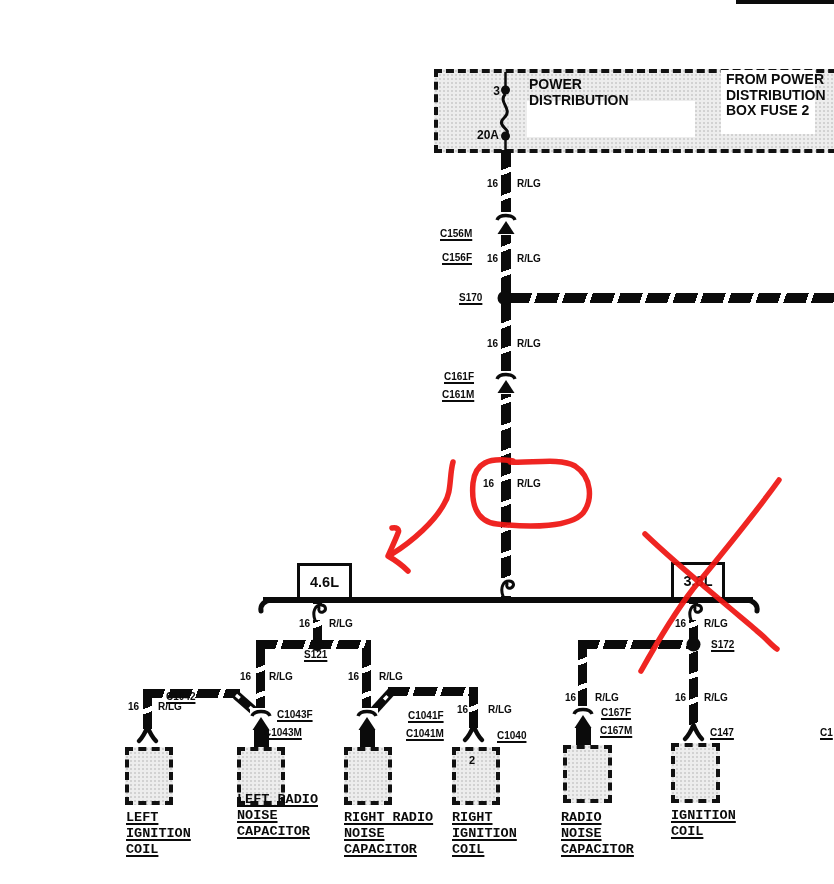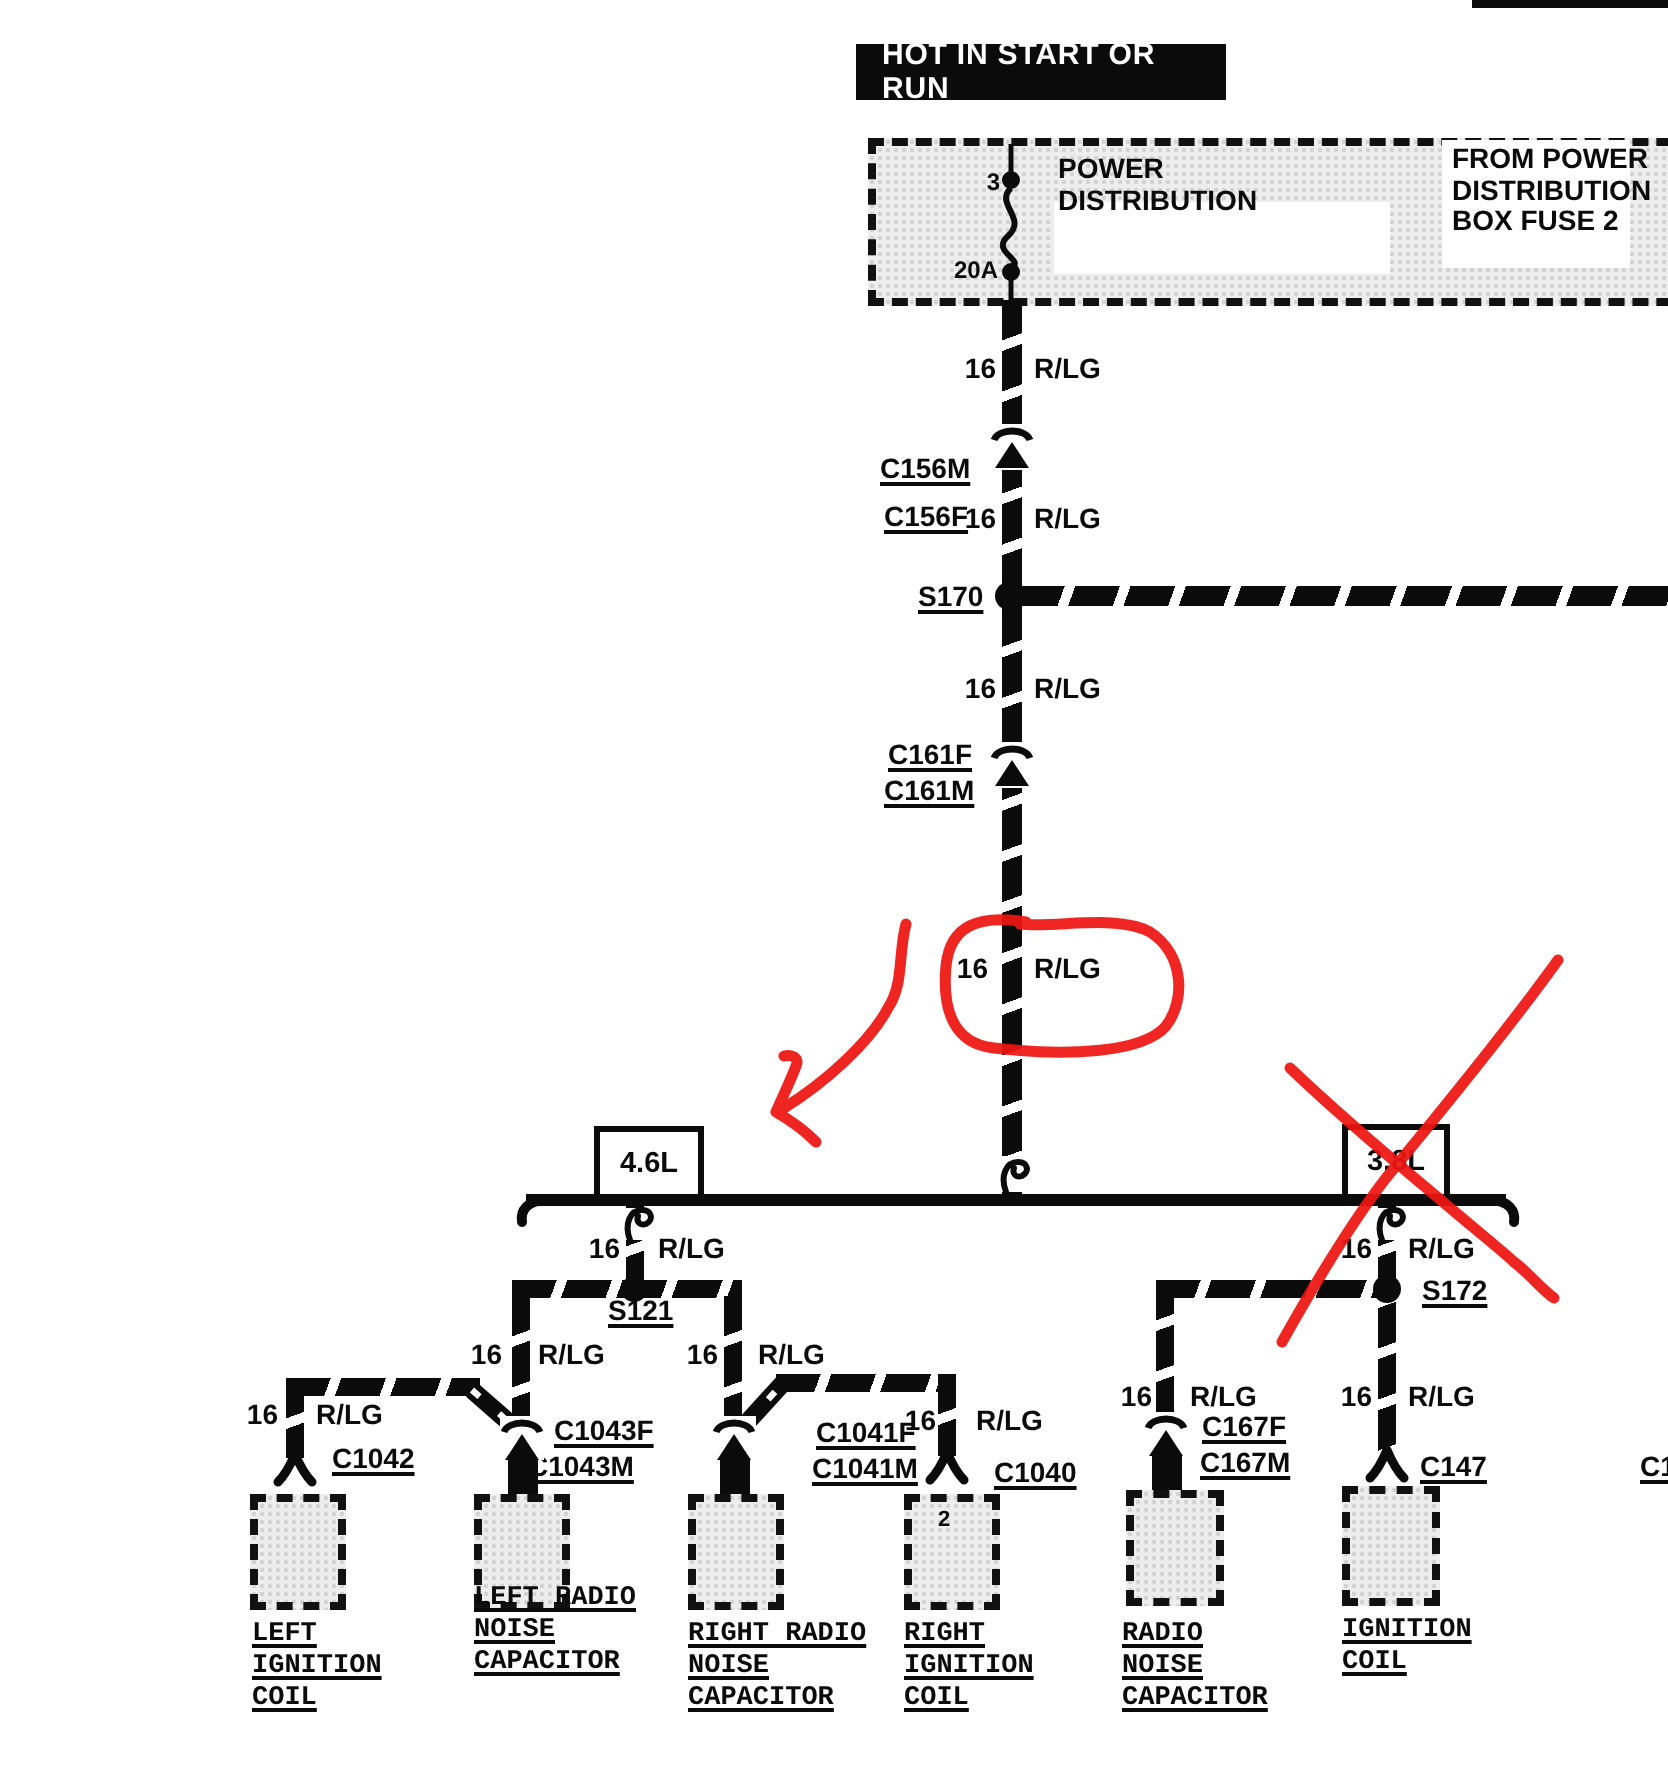--- a/index.html
+++ b/index.html
@@ -1,21 +1,21 @@
 <!DOCTYPE html>
 <html><head>
 <meta charset="utf-8">
 <style>
   html,body{margin:0;padding:0;background:#fff;}
   .canvas{
     position:relative;width:834px;height:884px;overflow:hidden;background:#fff;
     font-family:"Liberation Sans","DejaVu Sans",sans-serif;font-weight:bold;color:#0b0b0b;
   }
   
-  .t{position:absolute;font-size:14px;line-height:14px;white-space:nowrap;}
+  .t{position:absolute;font-size:10px;line-height:14px;white-space:nowrap;}
   .small{font-size:14px;line-height:15.5px;}
   .tr{text-align:right;width:30px;}
   .u{text-decoration:underline;text-decoration-thickness:2px;text-underline-offset:2px;}
   
   .wv{position:absolute;width:10px;
       background:repeating-linear-gradient(160deg,#0b0b0b 0 19px,#ffffff 19px 24px);}
   .wv.n9{width:9px;}
   .wh{position:absolute;height:10px;
       background:repeating-linear-gradient(110deg,#0b0b0b 0 21px,#ffffff 21px 26px);}
   .wh.n9{height:9px;}
@@ -34,23 +34,20 @@
   .complabel{position:absolute;font-size:13.5px;line-height:16px;}
   .complabel div{text-decoration:underline;text-decoration-thickness:2px;text-underline-offset:2px;font-family:Liberation Mono, monospace;}
 </style>
 </head>
 <body>
 
 <div class="canvas">
 
   <div class="solid" style="left:736px;top:0;width:98px;height:4px;"></div>
 
-  <div class="banner" style="left:428px;top:22px;width:185px;height:28px;">
-    <span>HOT IN START OR RUN</span>
-  </div>
 
   <div class="dbox" style="left:434px;top:69px;width:430px;height:76px;"></div>
   <div class="white-patch" style="left:527px;top:101px;width:168px;height:36px;"></div>
   <div class="white-patch" style="left:721px;top:70px;width:94px;height:64px;"></div>
   <div class="t small" style="left:529px;top:77px;">
     <div>POWER</div>
     <div>DISTRIBUTION</div>
   </div>
   <div class="t small" style="left:726px;top:72px;">
     <div>FROM POWER</div>
@@ -128,21 +125,21 @@
   <div class="t" style="left:595px;top:691px;">R/LG</div>
   <div class="t tr" style="left:656px;top:691px;">16</div>
   <div class="t" style="left:704px;top:691px;">R/LG</div>
 
   <div class="t u" style="left:442px;top:209px;margin-top:42px;">C156F</div>
   <div class="t u" style="left:440px;top:227px;">C156M</div>
   <div class="t u" style="left:459px;top:291px;">S170</div>
   <div class="t u" style="left:444px;top:370px;">C161F</div>
   <div class="t u" style="left:442px;top:388px;">C161M</div>
   <div class="t u" style="left:304px;top:648px;">S121</div>
-  <div class="t u" style="left:166px;top:722px;text-align:center;">C1042</div>
+  <div class="t u" style="left:166px;top:690px;text-align:center;">C1042</div>
   <div class="t u" style="left:277px;top:708px;">C1043F</div>
   <div class="t u" style="left:264px;top:726px;">C1043M</div>
   <div class="t u" style="left:408px;top:709px;">C1041F</div>
   <div class="t u" style="left:406px;top:727px;">C1041M</div>
   <div class="t u" style="left:497px;top:729px;">C1040</div>
   <div class="t u" style="left:711px;top:638px;">S172</div>
   <div class="t u" style="left:601px;top:706px;">C167F</div>
   <div class="t u" style="left:600px;top:724px;">C167M</div>
   <div class="t u" style="left:710px;top:726px;">C147</div>
   <div class="t u" style="left:820px;top:726px;">C1</div>

